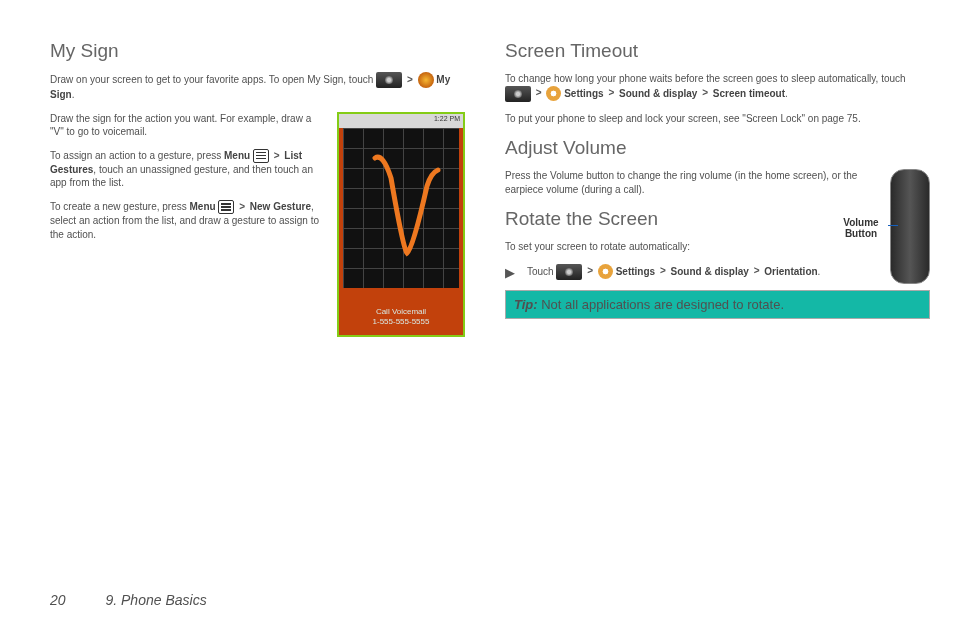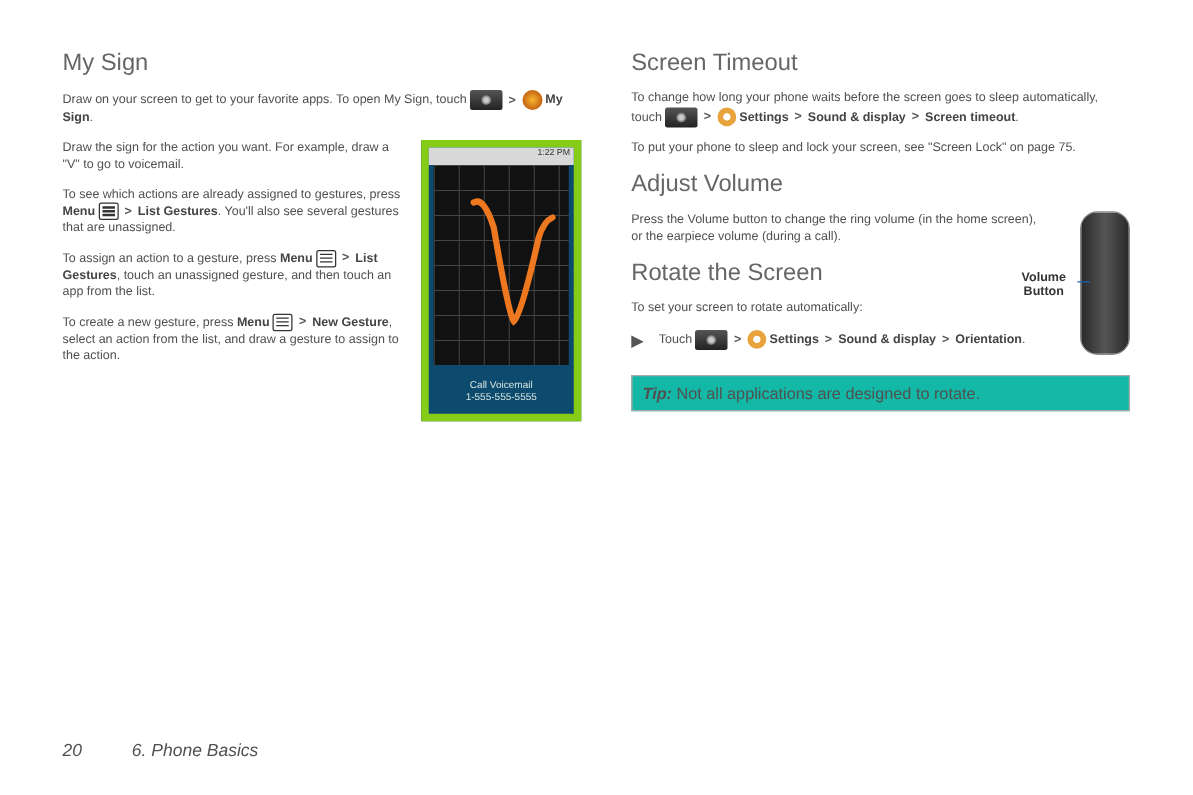--- a/index.html
+++ b/index.html
@@ -5,21 +5,21 @@
   * { box-sizing: border-box; margin: 0; padding: 0; }
   body {
     width: 954px;
     height: 636px;
     font-family: Arial, Helvetica, sans-serif;
     color: #4a4a4a;
     position: relative;
     background: #fff;
   }
   .page {
-    padding: 40px 50px 30px 50px;
+    padding: 40px 24px 30px 50px;
     display: flex;
     gap: 40px;
     height: 560px;
   }
   .col { flex: 1; }
   .col-left { width: 415px; flex: 0 0 415px; }
   .col-right { flex: 1; }
   h2 {
     font-size: 19px;
     font-weight: 400;
@@ -80,22 +80,22 @@
     width: 15px; height: 15px;
     background: radial-gradient(circle, #fff 25%, #e8a33c 30%);
     border-radius: 50%;
     position: relative;
   }
   .gt { display:inline-block; font-weight: bold; color:#555; margin: 0 2px; }
   .phone-shot {
     float: right;
     width: 128px; height: 225px;
     margin: 0 0 6px 10px;
-    background: #0c4a6e;
-    border: 6px solid #84cc16;
+    background: #c2410c;
+    border: 2px solid #84cc16;
     position: relative;
   }
   .phone-shot .status {
     position:absolute; top:0; left:0; right:0; height:14px;
     background:#d8d8d8; font-size:7px; color:#333; text-align:right;
     padding: 1px 3px;
   }
   .phone-shot .grid {
     position:absolute; top:14px; left:4px; right:4px; height:160px;
     background: #111;
@@ -175,27 +175,20 @@
         <path d="M32 30 Q40 25 48 50 Q60 120 64 125 Q70 120 84 58 Q88 45 95 42" stroke="#ee7820" stroke-width="5" fill="none" stroke-linecap="round"></path>
       </svg>
       <div class="caption">
         <div>Call Voicemail</div>
         <div>1-555-555-5555</div>
       </div>
     </div>
 
     <p>Draw the sign for the action you want. For example, draw a "V" to go to voicemail.</p>
 
-    <p>
-      <span>To see which actions are already assigned to gestures, press </span>
-      <span class="bold">Menu</span>
-      <span class="icon-menu"></span>
-      <span class="gt bold">&gt;</span>
-      <span class="bold"> List Gestures</span><span>. You'll also see several gestures that are unassigned.</span>
-    </p>
 
     <p>
       <span>To assign an action to a gesture, press </span>
       <span class="bold">Menu</span>
       <span class="icon-menu"></span>
       <span class="gt bold">&gt;</span>
       <span class="bold"> List Gestures</span><span>, touch an unassigned gesture, and then touch an app from the list.</span>
     </p>
 
     <p class="clearfix">
@@ -227,35 +220,35 @@
       <div class="phone-side-label">Volume Button</div>
       <span class="phone-img"></span>
     </div>
     <p>Press the Volume button to change the ring volume (in the home screen), or the earpiece volume (during a call).</p>
 
     <h2 style="clear:none">Rotate the Screen</h2>
     <p>To set your screen to rotate automatically:</p>
 
     <div class="bullet-row">
       <div class="bullet-mark">▶</div>
-      <p style="margin-bottom:12px">
+      <p style="margin-bottom:2px">
         <span>Touch </span>
         <span class="icon-launcher"></span>
         <span class="gt">&gt;</span>
         <span class="icon-settings"></span>
         <span class="bold"> Settings</span>
         <span class="gt bold">&gt;</span>
         <span class="bold"> Sound &amp; display</span>
         <span class="gt bold">&gt;</span>
         <span class="bold"> Orientation</span><span>.</span>
       </p>
     </div>
 
     <div class="tip-box">
       <span class="tip-label">Tip:</span><span>  Not all applications are designed to rotate.</span>
     </div>
   </div>
 </div>
 
 <div class="footer">
   <span class="pn">20</span>
-  <span>6. Phone Basics</span>
+  <span>9. Phone Basics</span>
 </div>
 
 </body></html>

